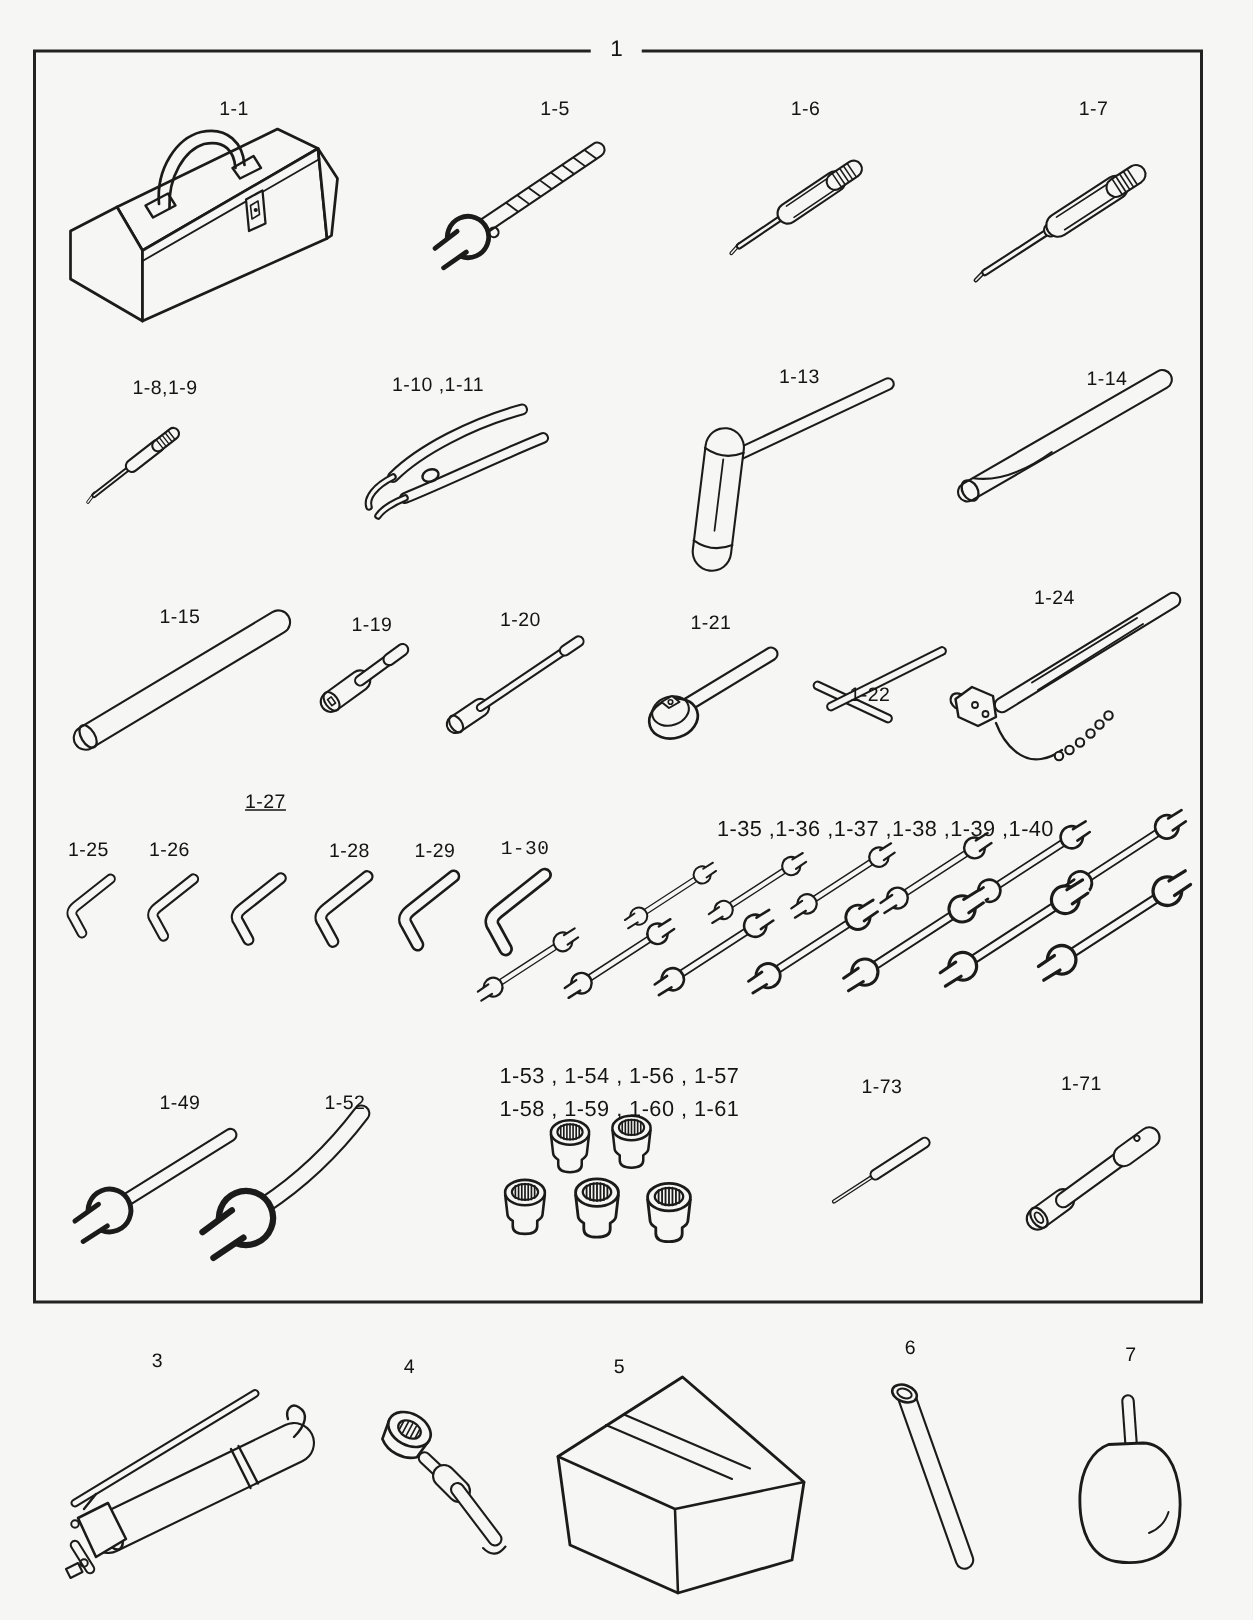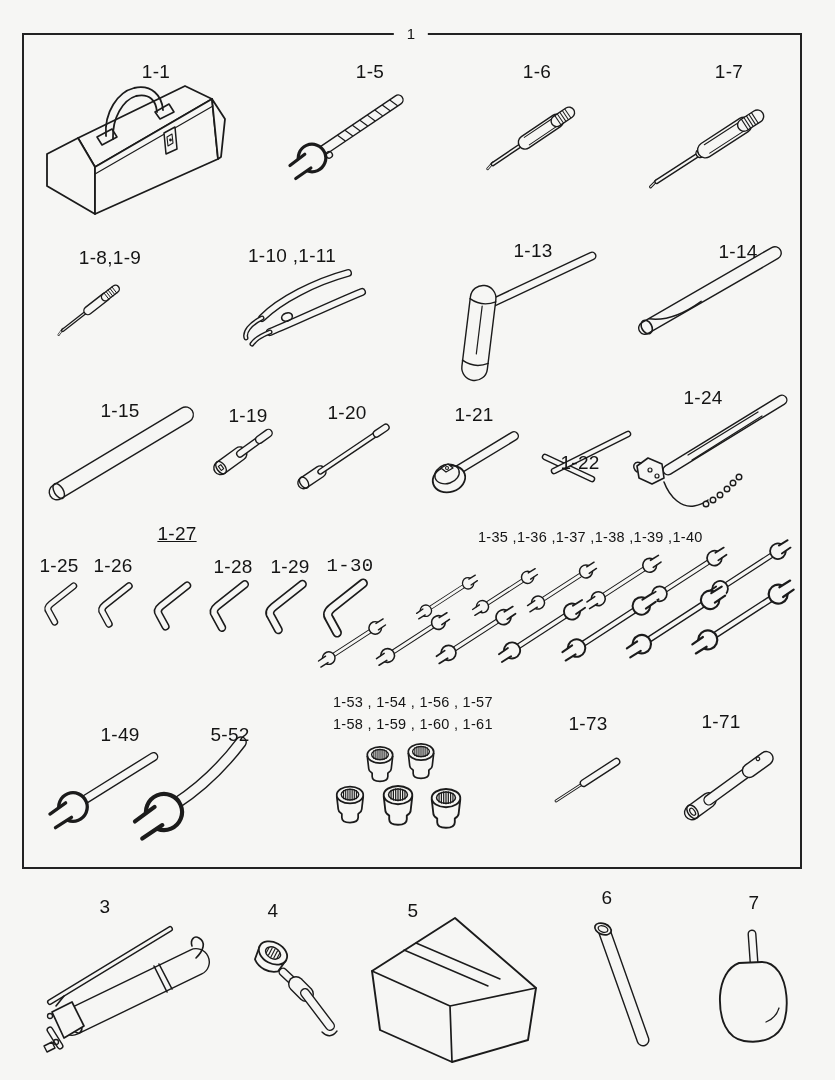--- a/index.html
+++ b/index.html
@@ -1,21 +1,21 @@
 <!DOCTYPE html>
 <html><head>
 <meta charset="utf-8">
 <style>
   :root{ --bg:#f6f6f4; --ink:#1b1b1b; }
   html,body{margin:0;padding:0;}
   body{background:#e9e9e9;font-family:"Liberation Sans",sans-serif;}
   .canvas{position:relative;width:835px;height:1080px;background:var(--bg);overflow:hidden;}
   .kit-border{position:absolute;left:22px;top:33px;width:780px;height:836px;border:2px solid #222;box-sizing:border-box;}
-  .lbl{position:absolute;transform:translate(-50%,-50%);font-size:19px;color:#141414;letter-spacing:.3px;white-space:nowrap;}
-  .lbl-l{position:absolute;transform:translate(0,-50%);font-size:14.5px;color:#141414;letter-spacing:.3px;white-space:nowrap;}
+  .lbl{position:absolute;transform:translate(-50%,-50%);font-size:13px;color:#141414;letter-spacing:.3px;white-space:nowrap;}
+  .lbl-l{position:absolute;transform:translate(0,-50%);font-size:14.5px;color:#141414;letter-spacing:.3px;white-space:nowrap;margin-top:16px;}
   .group-tag{position:absolute;transform:translate(-50%,-50%);font-size:15px;color:#141414;background:var(--bg);padding:0 13px;}
   svg{position:absolute;left:0;top:0;}
   .dbl{stroke:var(--ink);fill:none;stroke-linecap:round;stroke-linejoin:round;}
   .er2{stroke:var(--bg);fill:none;stroke-linecap:round;stroke-linejoin:round;}
   .er{stroke:var(--bg);fill:none;stroke-linecap:butt;}
   .ln{stroke:var(--ink);fill:none;stroke-linecap:round;stroke-linejoin:round;}
   .fb{fill:var(--bg);stroke:var(--ink);stroke-linejoin:round;}
 </style>
 </head>
 <body>
@@ -343,21 +343,21 @@
   <div class="lbl" style="left:59px;top:566px;">1-25</div>
   <div class="lbl" style="left:113px;top:566px;">1-26</div>
   <div class="lbl" style="left:177px;top:534px;text-decoration:underline;">1-27</div>
   <div class="lbl" style="left:233px;top:567px;">1-28</div>
   <div class="lbl" style="left:290px;top:567px;">1-29</div>
   <div class="lbl" style="left:350px;top:566px;font-family:Liberation Mono, monospace;">1-30</div>
 
   <div class="lbl-l" style="left:478px;top:537px;">1-35 ,1-36 ,1-37 ,1-38 ,1-39 ,1-40</div>
 
   <div class="lbl" style="left:120px;top:735px;">1-49</div>
-  <div class="lbl" style="left:230px;top:735px;">5-52</div>
+  <div class="lbl" style="left:230px;top:735px;">1-52</div>
   <div class="lbl-l" style="left:333px;top:702px;">1-53 , 1-54 , 1-56 , 1-57</div>
   <div class="lbl-l" style="left:333px;top:724px;">1-58 , 1-59 , 1-60 , 1-61</div>
   <div class="lbl" style="left:588px;top:724px;">1-73</div>
   <div class="lbl" style="left:721px;top:722px;">1-71</div>
 
   <div class="lbl" style="left:105px;top:907px;">3</div>
   <div class="lbl" style="left:273px;top:911px;">4</div>
   <div class="lbl" style="left:413px;top:911px;">5</div>
   <div class="lbl" style="left:607px;top:898px;">6</div>
   <div class="lbl" style="left:754px;top:903px;">7</div>

